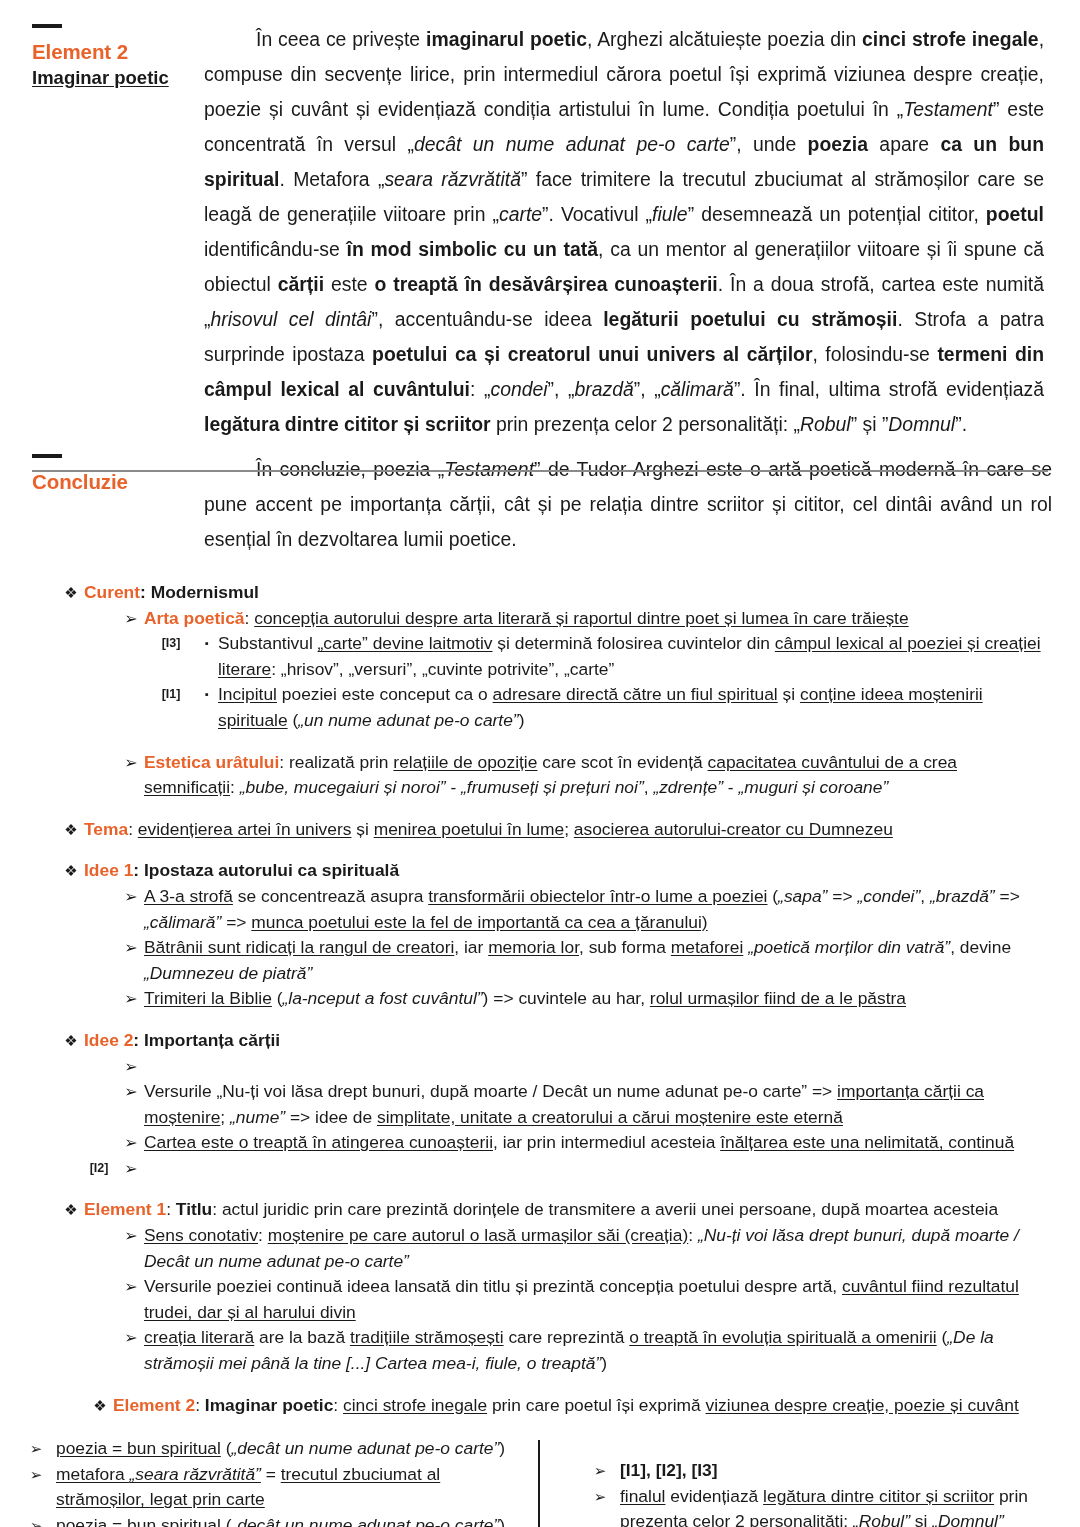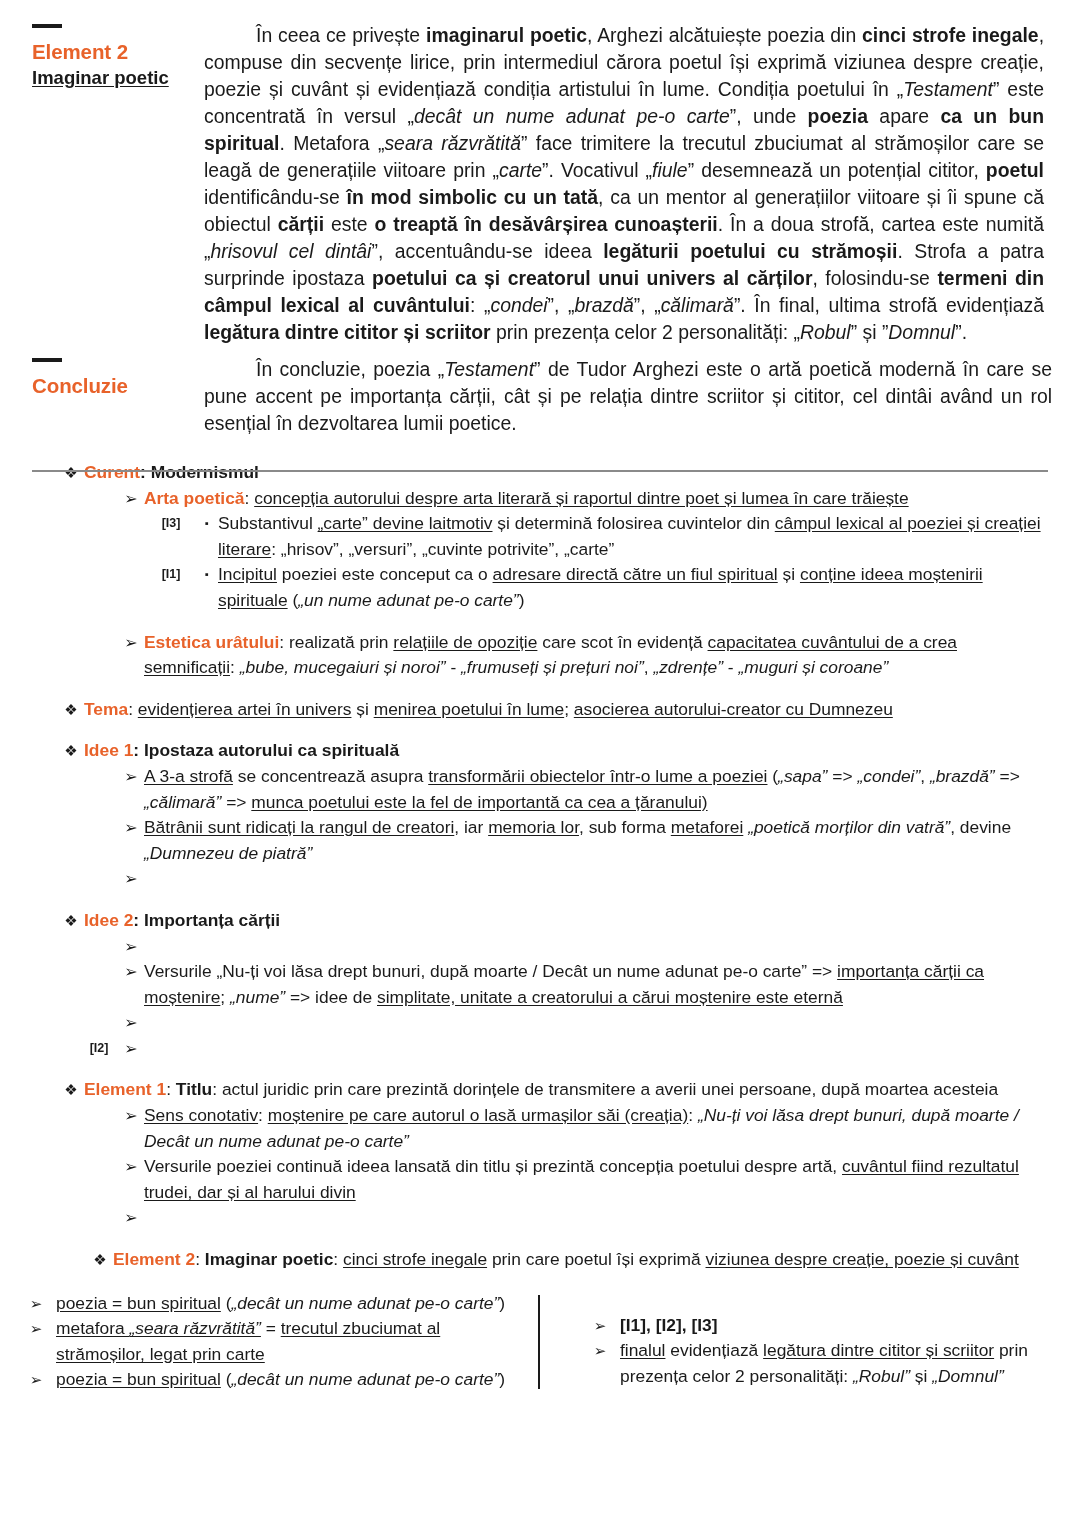--- a/index.html
+++ b/index.html
@@ -56,21 +56,21 @@
     line-height: 1.3;
     text-decoration: underline;
     text-underline-offset: 2px;
     margin-top: 1px;
   }
 
   .essay-body {
     flex: 1 1 auto;
     text-align: justify;
     font-size: 19.4px;
-    line-height: 27px;
+    line-height: 35px;
     color: #1a1a1a;
     hyphens: none;
   }
   .essay-body .indent { display: inline-block; width: 52px; }
   b, strong { font-weight: bold; }
   i, em { font-style: italic; }
 
   
   .hrule {
     position: absolute;
@@ -220,53 +220,56 @@
       <div class="row lvl2">
         <span class="bullet d2">➢</span>
         <span class="txt"><span class="u">A 3-a strofă</span> se concentrează asupra <span class="u">transformării obiectelor într-o lume a poeziei</span> (<i>„sapa”</i> =&gt; <i>„condei”</i>, <i>„brazdă”</i> =&gt; <i>„călimară”</i> =&gt; <span class="u">munca poetului este la fel de importantă ca cea a țăranului)</span></span>
       </div>
       <div class="row lvl2">
         <span class="bullet d2">➢</span>
         <span class="txt"><span class="u">Bătrânii sunt ridicați la rangul de creatori</span>, iar <span class="u">memoria lor</span>, sub forma <span class="u">metaforei</span> <i>„poetică morților din vatră”</i>, devine <i>„Dumnezeu de piatră”</i></span>
       </div>
       <div class="row lvl2">
         <span class="bullet d2">➢</span>
+        <span class="txt"><span class="u">Trimiteri la Biblie</span> (<i>„la-nceput a fost cuvântul”</i>) =&gt; cuvintele au har, <span class="u">rolul urmașilor fiind de a le păstra</span></span>
       </div>
       <div class="row gap-top lvl1">
         <span class="bullet d1">❖</span>
         <span class="txt"><span class="accent">Idee 2</span><span class="bold">: Importanța cărții</span></span>
       </div>
       <div class="row lvl2">
         <span class="bullet d2">➢</span>
       </div>
       <div class="row lvl2">
         <span class="bullet d2">➢</span>
         <span class="txt">Versurile „Nu-ți voi lăsa drept bunuri, după moarte / Decât un nume adunat pe-o carte” =&gt; <span class="u">importanța cărții ca moștenire</span>; <i>„nume”</i> =&gt; idee de <span class="u">simplitate, unitate a creatorului a cărui moștenire este eternă</span></span>
       </div>
       <div class="row lvl2">
         <span class="bullet d2">➢</span>
+        <span class="txt"><span class="u">Cartea este o treaptă în atingerea cunoașterii</span>, iar prin intermediul acesteia <span class="u">înălțarea este una nelimitată, continuă</span></span>
       </div>
       <div class="row lvl2-tag">
         <span class="tag">[I2]</span>
         <span class="bullet d2">➢</span>
       </div>
       <div class="row gap-top lvl1">
         <span class="bullet d1">❖</span>
         <span class="txt"><span class="accent">Element 1</span>: <span class="bold">Titlu</span>: actul juridic prin care prezintă dorințele de transmitere a averii unei persoane, după moartea acesteia</span>
       </div>
       <div class="row lvl2">
         <span class="bullet d2">➢</span>
         <span class="txt"><span class="u">Sens conotativ</span>: <span class="u">moștenire pe care autorul o lasă urmașilor săi (creația)</span>: <i>„Nu-ți voi lăsa drept bunuri, după moarte / Decât un nume adunat pe-o carte”</i></span>
       </div>
       <div class="row lvl2">
         <span class="bullet d2">➢</span>
         <span class="txt">Versurile poeziei continuă ideea lansată din titlu și prezintă concepția poetului despre artă, <span class="u">cuvântul fiind rezultatul trudei, dar și al harului divin</span></span>
       </div>
       <div class="row lvl2">
         <span class="bullet d2">➢</span>
+        <span class="txt"><span class="u">creația literară</span> are la bază <span class="u">tradițiile strămoșești</span> care reprezintă <span class="u">o treaptă în evoluția spirituală a omenirii</span> (<i>„De la strămoșii mei până la tine [...] Cartea mea-i, fiule, o treaptă”</i>)</span>
       </div>
       <div class="row gap-top lvl1-deep">
         <span class="bullet d1">❖</span>
         <span class="txt"><span class="accent">Element 2</span>: <span class="bold">Imaginar poetic</span>: <span class="u">cinci strofe inegale</span> prin care poetul își exprimă <span class="u">viziunea despre creație, poezie și cuvânt</span></span>
       </div>
     </div>
 
   <div class="two-col">
     <div class="col-left" id="bottom-left">
         <div class="col-row">

